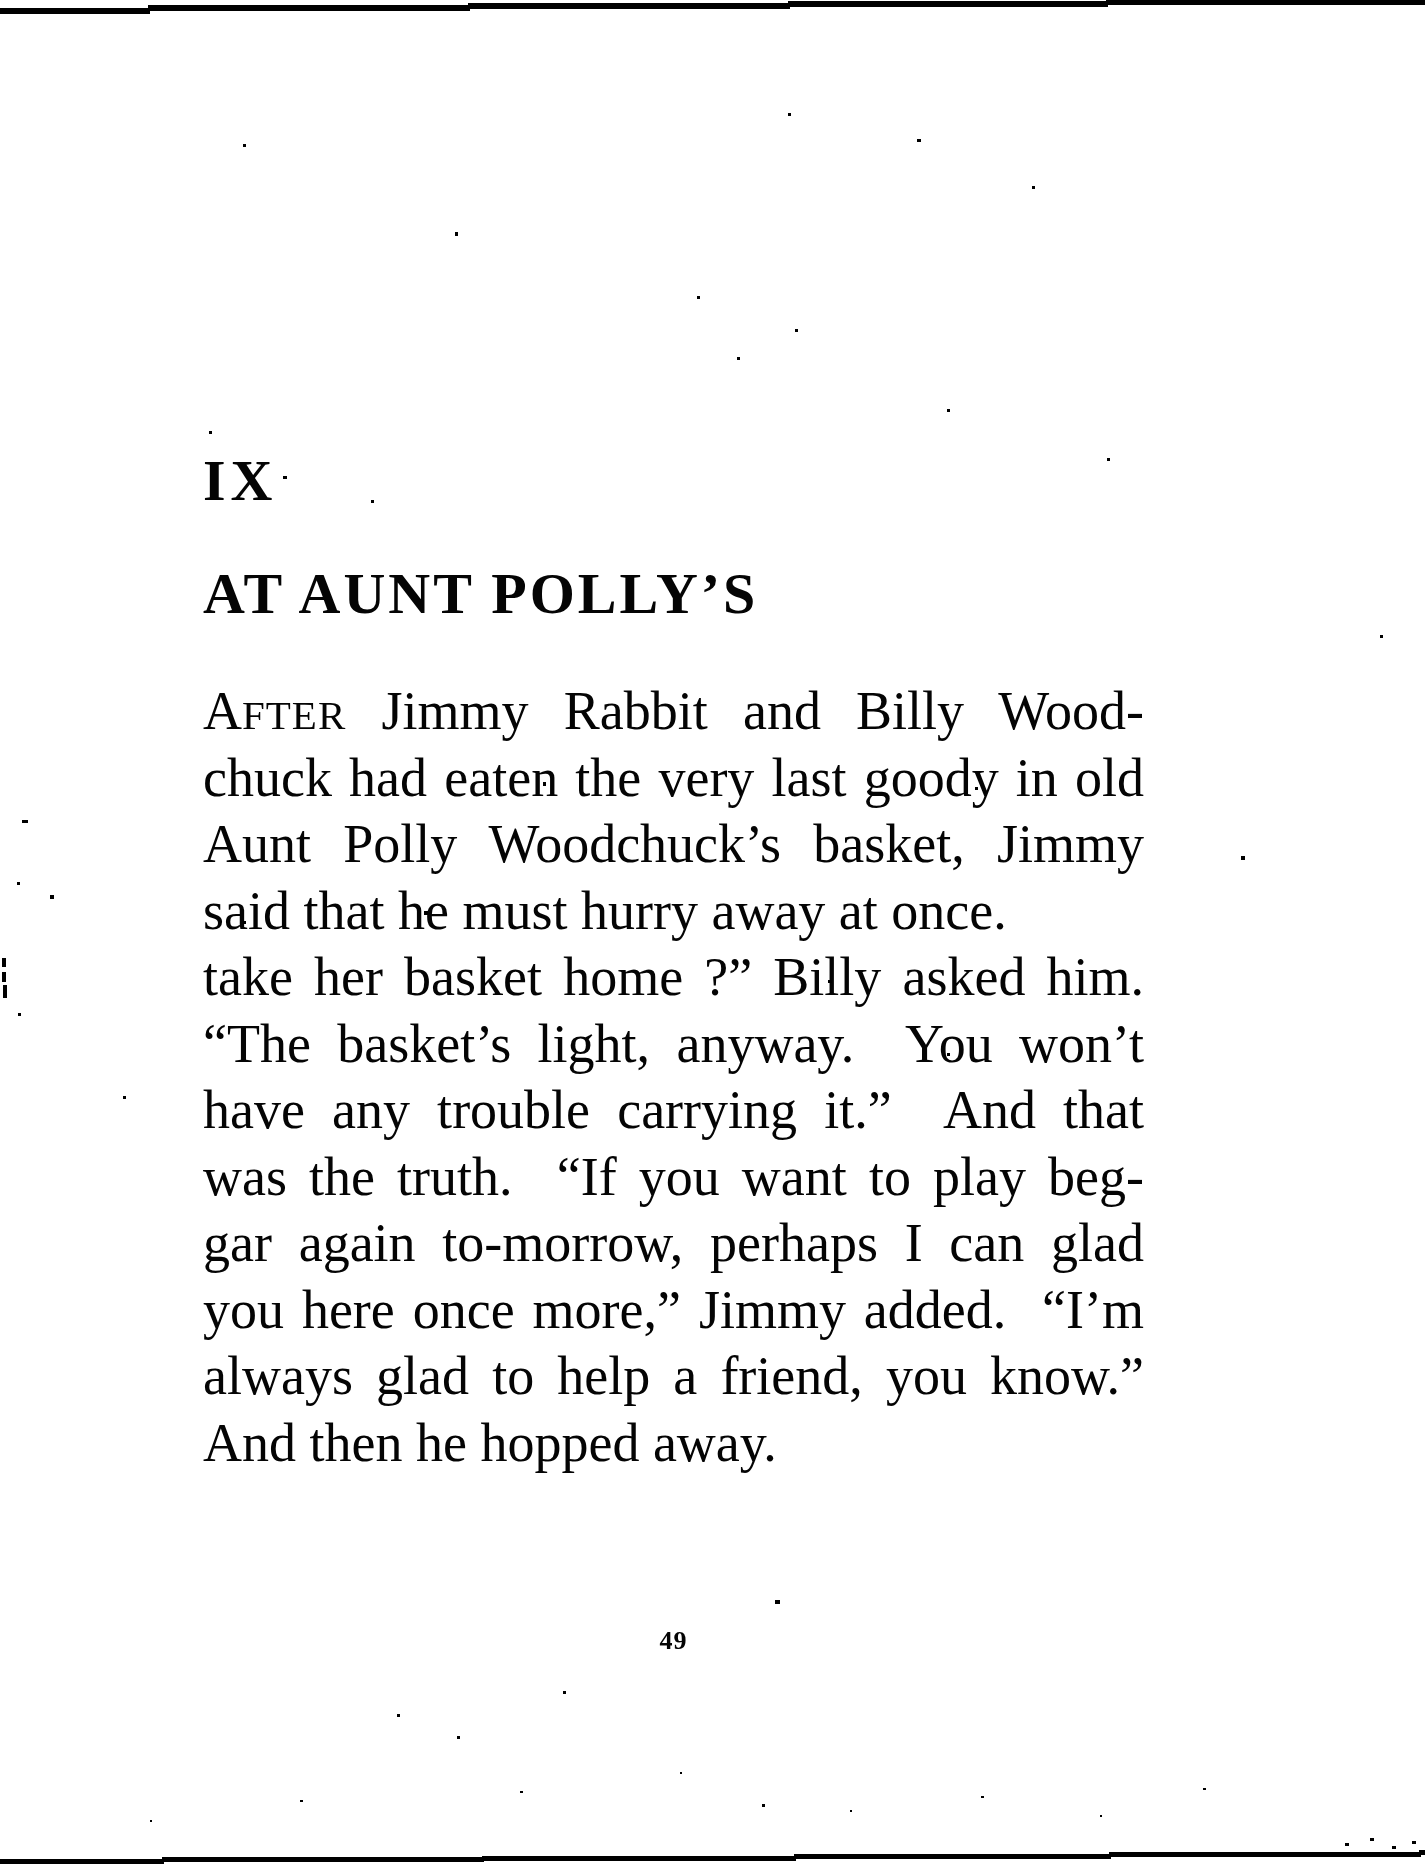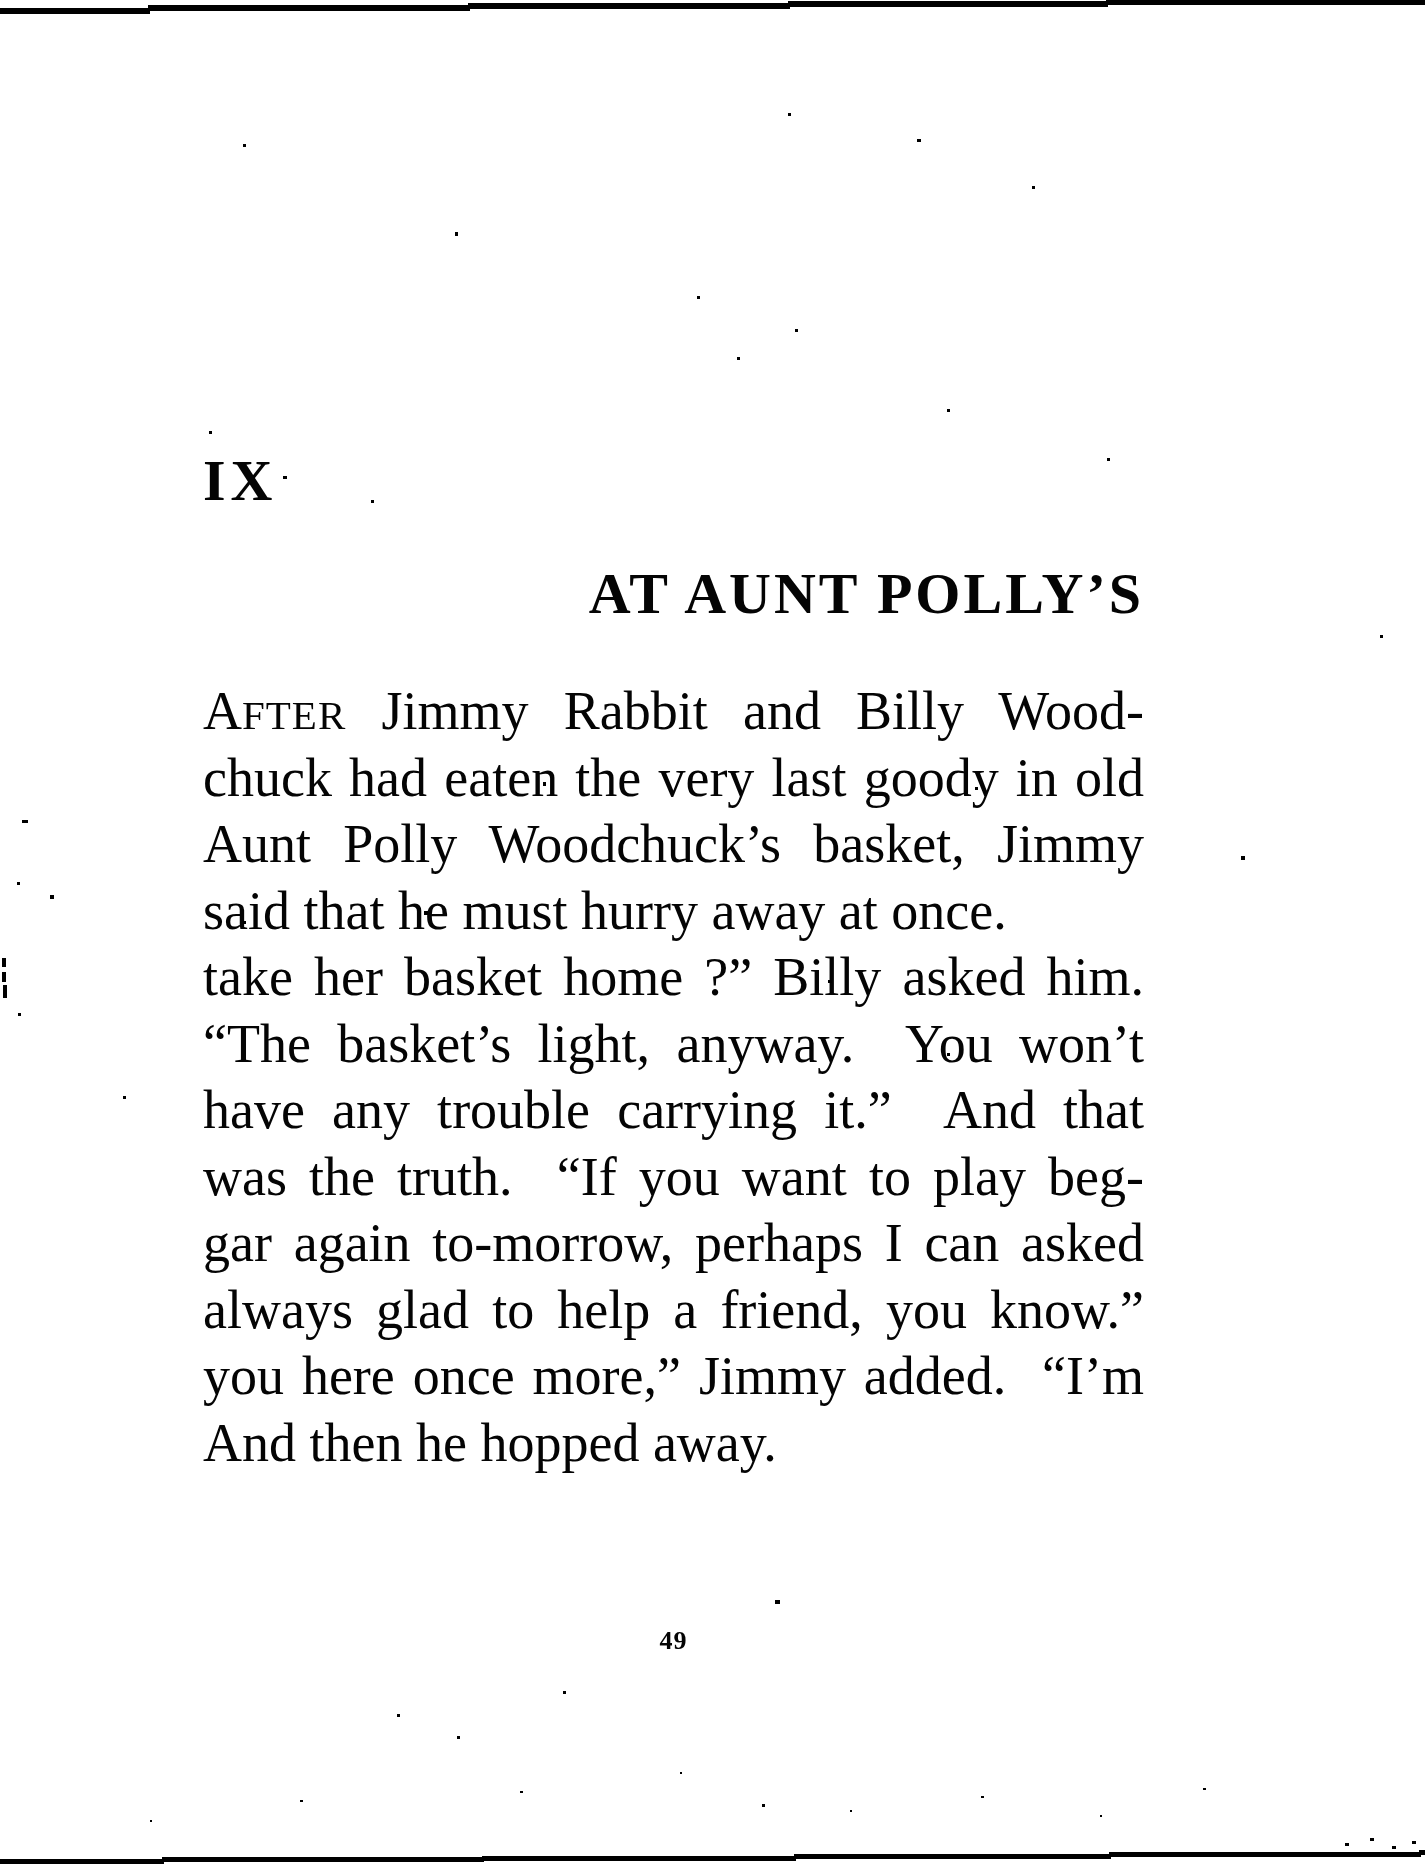--- a/index.html
+++ b/index.html
@@ -28,21 +28,21 @@
     font-size: 58px;
     line-height: 58px;
     letter-spacing: 5px;
     font-weight: 600;
   }
   .chapter-title {
     position: absolute;
     left: 203px;
     top: 564px;
     width: 941px;
-    text-align: right;
+    text-align: left;
     font-size: 58px;
     line-height: 60px;
     letter-spacing: 3px;
     font-weight: 600;
     white-space: nowrap;
   }
   .body-text {
     position: absolute;
     left: 203px;
     top: 678px;
@@ -102,23 +102,23 @@
 
   <div class="body-text" id="body-lines">
       <div class="line"><span class="lead-cap">A</span><span class="small-caps">FTER</span> Jimmy Rabbit and Billy Wood-</div>
       <div class="line">chuck had eaten the very last goody in old</div>
       <div class="line">Aunt Polly Woodchuck’s basket, Jimmy</div>
       <div class="line left">said that he must hurry away at once.</div>
       <div class="line">take her basket home ?” Billy asked him.</div>
       <div class="line">“The basket’s light, anyway.&nbsp; You won’t</div>
       <div class="line">have any trouble carrying it.”&nbsp; And that</div>
       <div class="line">was the truth.&nbsp; “If you want to play beg-</div>
-      <div class="line">gar again to-morrow, perhaps I can asked</div>
+      <div class="line">gar again to-morrow, perhaps I can glad</div>
+      <div class="line">you here once more,” Jimmy added.&nbsp; “I’m</div>
       <div class="line">always glad to help a friend, you know.”</div>
-      <div class="line">you here once more,” Jimmy added.&nbsp; “I’m</div>
       <div class="line left">And then he hopped away.</div>
     </div>
 
   <div class="page-number">49</div>
 
   <div id="speckles">
       <div class="speckle" style="left: 243px; top: 144px; width: 3px; height: 3px; background: rgb(0, 0, 0);"></div>
       <div class="speckle" style="left: 788px; top: 113px; width: 3px; height: 3px; background: rgb(0, 0, 0);"></div>
       <div class="speckle" style="left: 917px; top: 139px; width: 4px; height: 3px; background: rgb(0, 0, 0);"></div>
       <div class="speckle" style="left: 1032px; top: 186px; width: 3px; height: 3px; background: rgb(0, 0, 0);"></div>

